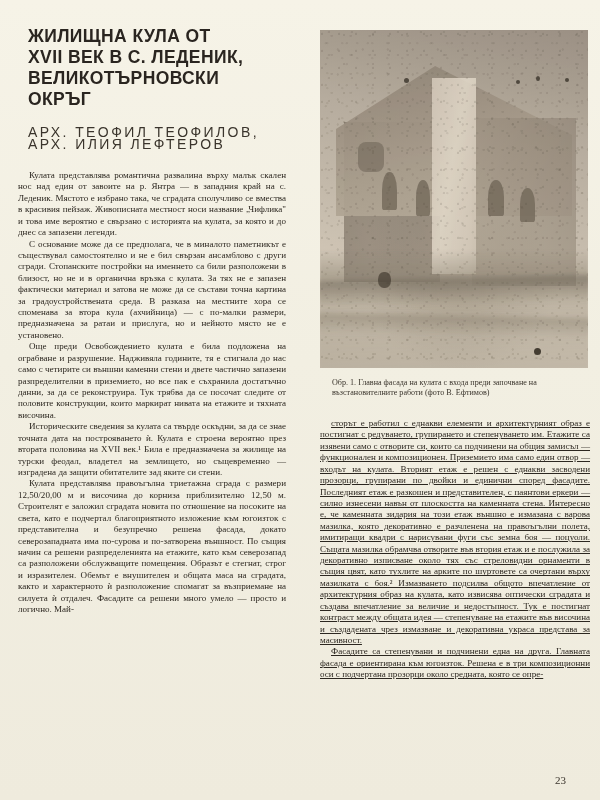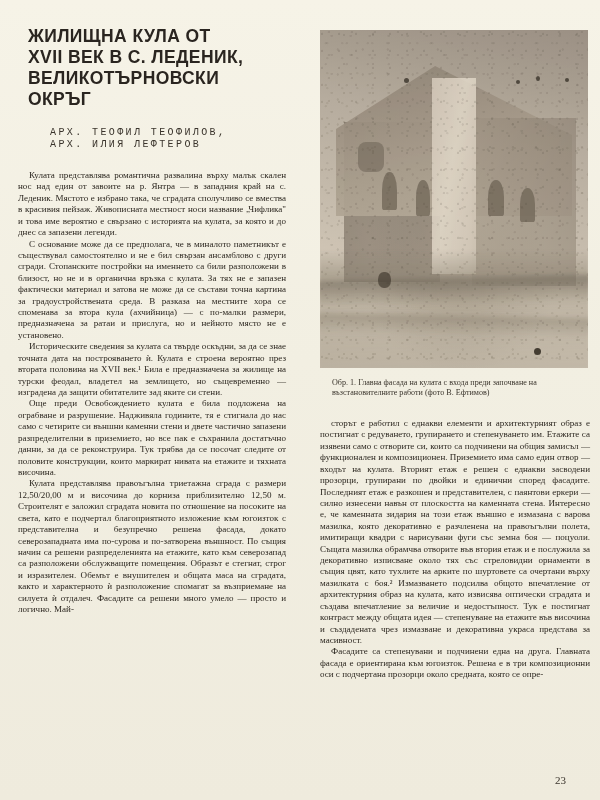--- a/index.html
+++ b/index.html
@@ -24,27 +24,26 @@
     font-size:17.5px;
     line-height:21px;
     letter-spacing:0.4px;
     color:#2a2520;
     font-weight:700;
     margin:0;
     white-space:pre-line;
   }
   .authors{
     margin-top:17px;
-    font-family:Liberation Mono, monospace;
-    font-size:10px;
+    font-family:Liberation Sans, sans-serif;
+    font-size:14px;
     letter-spacing:2.4px;
     line-height:11.5px;
     color:#3a342c;
     white-space:pre-line;
-    margin-left:22px;
   }
   
   .photo-wrap{
     position:absolute;left:320px;top:30px;width:268px;height:338px;
     overflow:hidden;
   }
   .photo{
     position:absolute;inset:0;
     background:
       radial-gradient(ellipse 50% 38% at 52% 74%, rgba(120,108,92,.30), rgba(120,108,92,0) 72%),
@@ -132,21 +131,21 @@
     font-size:9.05px;
     line-height:11.42px;
     text-align:justify;
     color:#2c2720;
     font-family:"Liberation Serif", serif;
     hyphens:auto;
   }
   .col p{margin:0;text-indent:11px;}
   .col p.first{text-indent:11px;}
   #col-left{left:18px;top:170px;width:268px;height:612px;}
-  #col-right{left:320px;top:418px;width:270px;height:364px;}
+  #col-right{left:320px;top:418px;width:270px;height:364px;text-decoration:underline;}
   .pageno{
     position:absolute;right:34px;bottom:14px;
     font-size:11px;color:#3a342c;
     font-family:"Liberation Serif", serif;
   }
 </style>
 </head>
 <body>
 
 <div class="page">
@@ -182,22 +181,22 @@
       <div class="spot s5"></div>
       <div class="spot s6"></div>
     </div>
   </div>
 
   <div class="caption">Обр. 1. Главна фасада на кулата с входа преди започване на възстановителните работи (фото В. Ефтимов)</div>
 
   <div class="col" id="col-left">
       <p class="first">Кулата представлява романтична развалина върху малък скален нос над един от завоите на р. Янтра — в западния край на с. Леденик. Мястото е избрано така, че сградата сполучливо се вмества в красивия пейзаж. Живописната местност носи название „Чифлика" и това име вероятно е свързано с историята на кулата, за която и до днес са запазени легенди.</p>
       <p>С основание може да се предполага, че в миналото паметникът е съществувал самостоятелно и не е бил свързан ансамблово с други сгради. Стопанските постройки на именнето са били разположени в близост, но не и в органична връзка с кулата. За тях не е запазен фактически материал и затова не може да се състави точна картина за градоустройствената среда. В разказа на местните хора се споменава за втора кула (ахчийница) — с по-малки размери, предназначена за ратаи и прислуга, но и нейното място не е установено.</p>
+      <p>Още преди Освобождението кулата е била подложена на ограбване и разрушение. Надживяла годините, тя е стигнала до нас само с четирите си външни каменни стени и двете частично запазени разпределителни в приземието, но все пак е съхранила достатъчно данни, за да се реконструира. Тук трябва да се посочат следите от половите конструкции, които маркират нивата на етажите и тяхната височина.</p>
       <p>Историческите сведения за кулата са твърде оскъдни, за да се знае точната дата на построяването ѝ. Кулата е строена вероятно през втората половина на XVII век.¹ Била е предназначена за жилище на турски феодал, владетел на землището, но същевременно — изградена да защити обитателите зад яките си стени.</p>
-      <p>Още преди Освобождението кулата е била подложена на ограбване и разрушение. Надживяла годините, тя е стигнала до нас само с четирите си външни каменни стени и двете частично запазени разпределителни в приземието, но все пак е съхранила достатъчно данни, за да се реконструира. Тук трябва да се посочат следите от половите конструкции, които маркират нивата на етажите и тяхната височина.</p>
       <p>Кулата представлява правоъгълна триетажна сграда с размери 12,50/20,00 м и височина до корниза приблизително 12,50 м. Строителят е заложил сградата новита по отношение на посоките на света, като е подчертал благоприятното изложение към югоизток с представителна и безупречно решена фасада, докато северозападната има по-сурова и по-затворена външност. По същия начин са решени разпределенията на етажите, като към северозапад са разположени обслужващите помещения. Образът е стегнат, строг и изразителен. Обемът е внушителен и общата маса на сградата, както и характерното ѝ разположение спомагат за възприемане на силуета ѝ отдалеч. Фасадите са решени много умело — просто и логично. Май-</p>
     </div>
 
   <div class="col" id="col-right">
       <p class="first">сторът е работил с еднакви елементи и архитектурният образ е постигнат с редуването, групирането и степенуването им. Етажите са изявени само с отворите си, които са подчинени на общия замисъл — функционален и композиционен. Приземието има само един отвор — входът на кулата. Вторият етаж е решен с еднакви засводени прозорци, групирани по двойки и единични според фасадите. Последният етаж е разкошен и представителен, с паянтови еркери — силно изнесени навън от плоскостта на каменната стена. Интересно е, че каменната зидария на този етаж външно е измазана с варова мазилка, която декоративно е разчленена на правоъгълни полета, имитиращи квадри с нарисувани фуги със земна боя — поцуоли. Същата мазилка обрамчва отворите във втория етаж и е послужила за декоративно изписване около тях със стреловидни орнаменти в същия цвят, като тухлите на арките по шуртовете са очертани върху мазилката с боя.² Измазването подсилва общото впечатление от архитектурния образ на кулата, като извисява оптически сградата и създава впечатление за величие и недостъпност. Тук е постигнат контраст между общата идея — степенуване на етажите във височина и създадената чрез измазване и декоративна украса представа за масивност.</p>
       <p>Фасадите са степенувани и подчинени една на друга. Главната фасада е ориентирана към югоизток. Решена е в три композиционни оси с подчертана прозорци около средната, която се опре-</p>
     </div>
 
   <div class="pageno">23</div>
 

